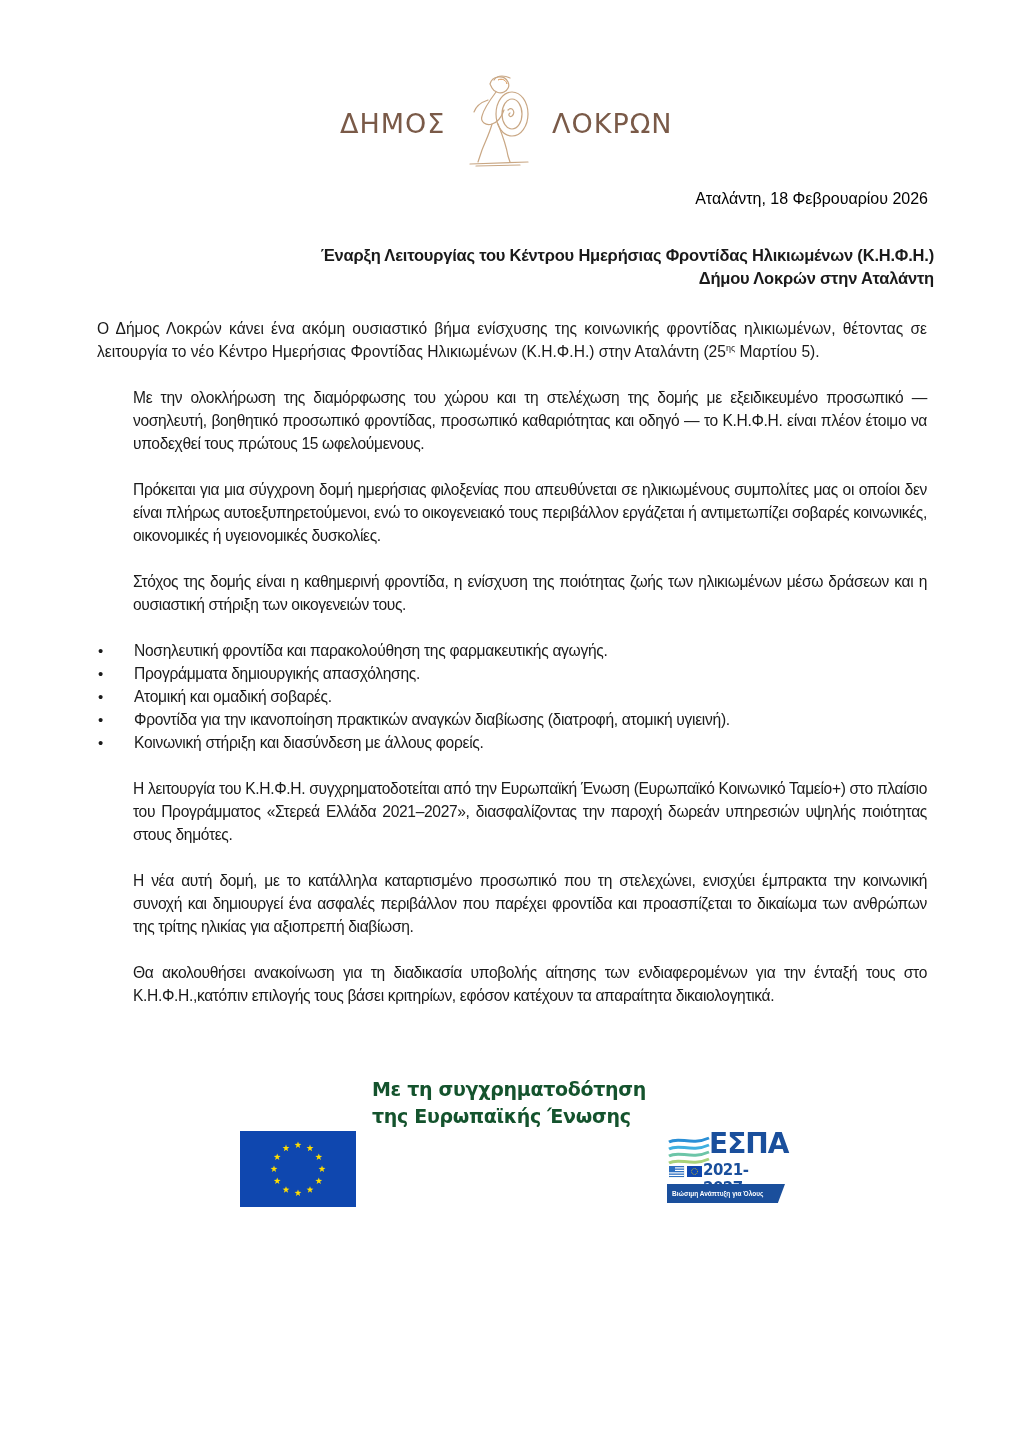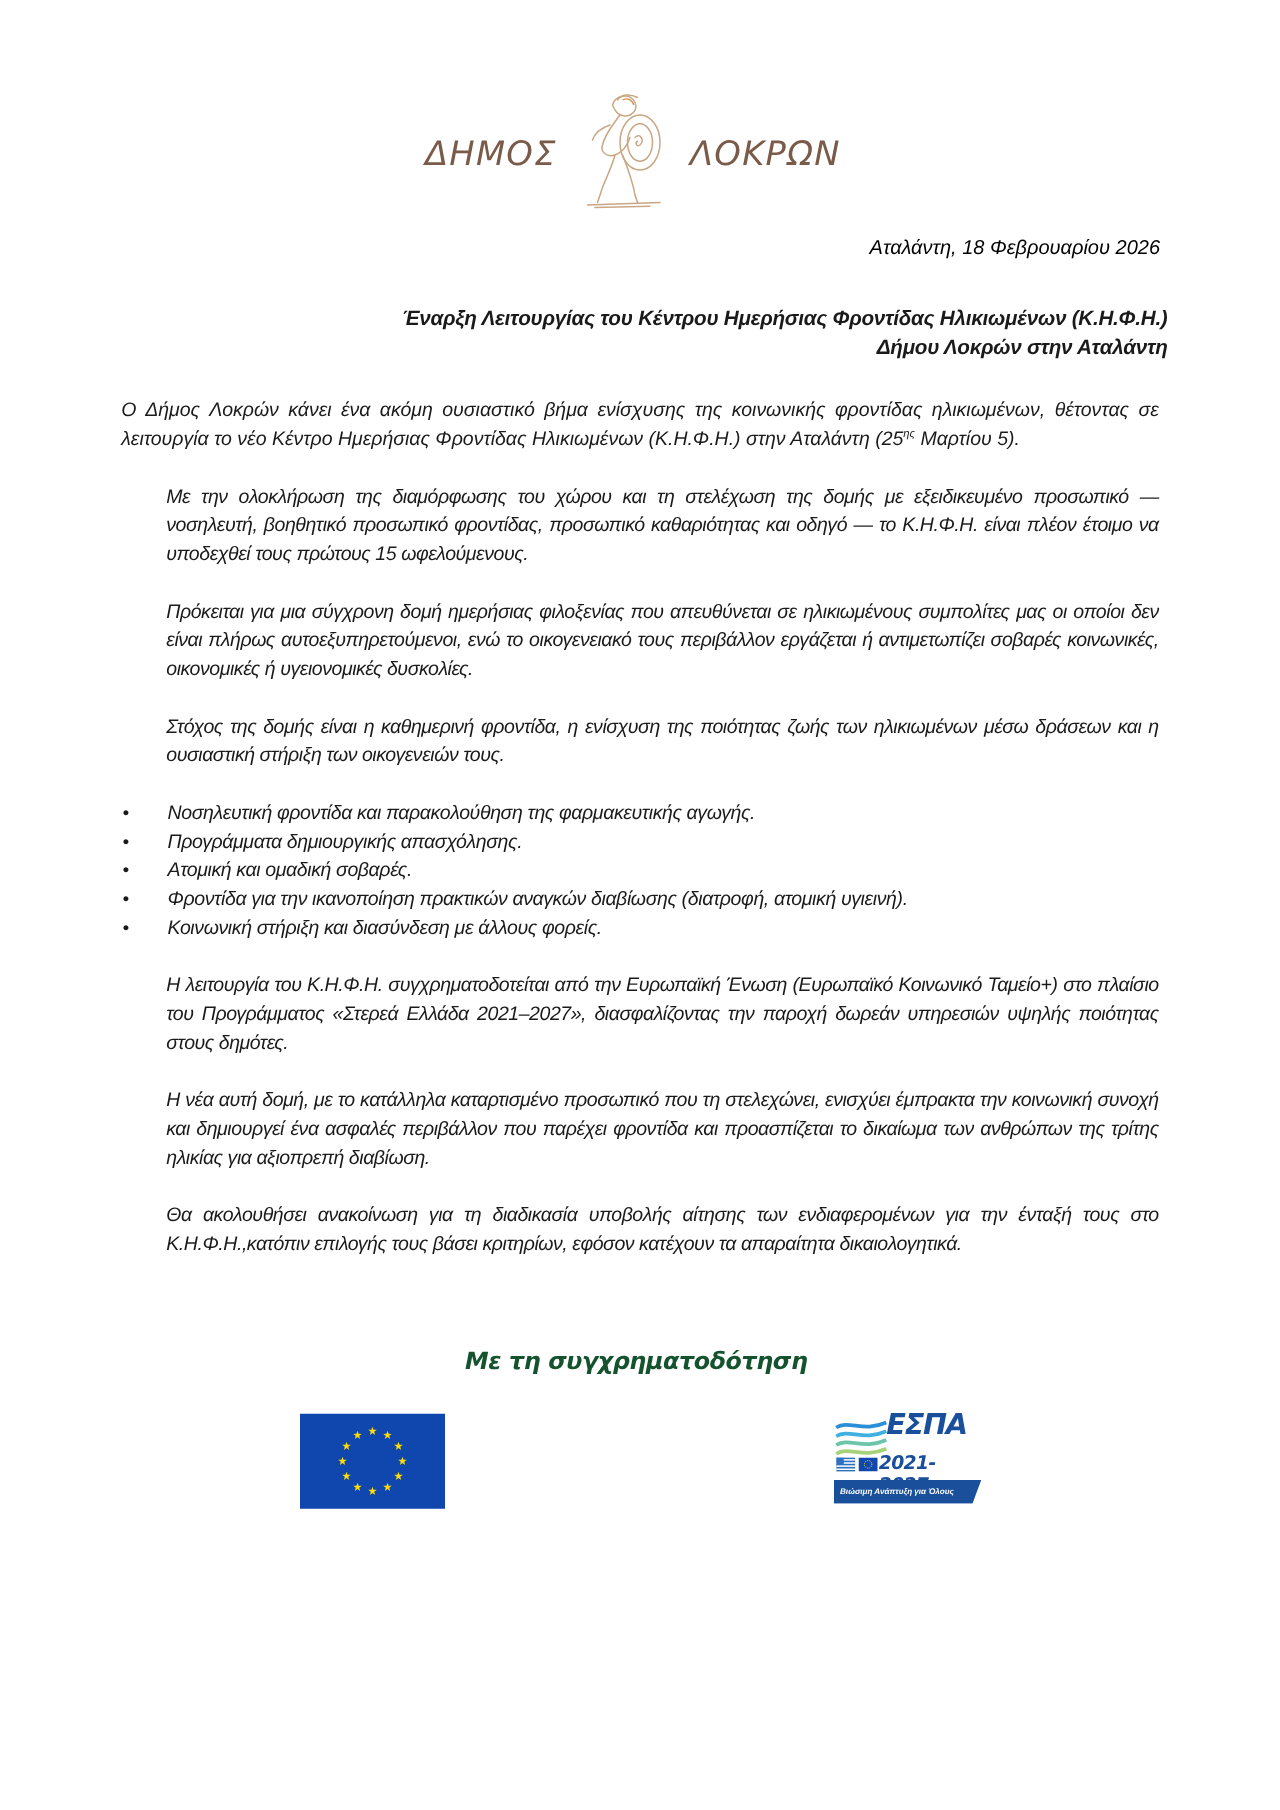--- a/index.html
+++ b/index.html
@@ -11,21 +11,21 @@
       width: 1024px;
       height: 1448px;
       position: relative;
       overflow: hidden;
       font-family: "Liberation Sans", "DejaVu Sans", sans-serif;
       color: #1a1a1a;
     }
     .page {
       position: absolute;
       left: 0; top: 0;
-      width: 1024px; height: 1448px; font-style: italic;
+      width: 1024px; height: 1448px;
     }
     
     .logo {
       position: absolute;
       left: 330px;
       top: 70px;
       width: 360px;
       height: 105px;
     }
     .logo-word {
@@ -131,21 +131,21 @@
       position: absolute;
       left: 665px;
       top: 1130px;
       width: 122px;
       height: 76px;
     }
     .espa-wordmark {
       position: absolute;
       left: 44px;
       top: -3px;
-      font-size: 23px;
+      font-size: 28px;
       font-weight: bold;
       color: #1a4f9c;
       font-family: "DejaVu Sans", sans-serif;
       letter-spacing: -1px;
     }
     .espa-years {
       position: absolute;
       left: 38px;
       top: 31px;
       font-size: 15px;
@@ -250,20 +250,21 @@
           <polygon points="46.00,55.18 46.85,57.61 49.42,57.67 47.38,59.23 48.12,61.70 46.00,60.23 43.88,61.70 44.62,59.23 42.58,57.67 45.15,57.61"></polygon>
           <polygon points="37.22,46.40 38.07,48.83 40.64,48.89 38.59,50.45 39.33,52.91 37.22,51.45 35.10,52.91 35.84,50.45 33.79,48.89 36.36,48.83"></polygon>
           <polygon points="34.00,34.40 34.85,36.83 37.42,36.89 35.38,38.45 36.12,40.91 34.00,39.45 31.88,40.91 32.62,38.45 30.58,36.89 33.15,36.83"></polygon>
           <polygon points="37.22,22.40 38.07,24.83 40.64,24.89 38.59,26.45 39.33,28.91 37.22,27.45 35.10,28.91 35.84,26.45 33.79,24.89 36.36,24.83"></polygon>
           <polygon points="46.00,13.62 46.85,16.04 49.42,16.10 47.38,17.66 48.12,20.13 46.00,18.67 43.88,20.13 44.62,17.66 42.58,16.10 45.15,16.04"></polygon>
         </g>
     </svg>
   </div>
   <div class="eu-text">
     <div>Με τη συγχρηματοδότηση</div>
+    <div>της Ευρωπαϊκής Ένωσης</div>
   </div>
 
   <div class="espa">
     <svg width="44" height="34" viewBox="0 0 44 34" style="position:absolute;left:2px;top:4px;">
       <path d="M2 8 C12 2, 24 12, 42 4" stroke="#2a8fd6" stroke-width="3" fill="none"></path>
       <path d="M2 15 C12 9, 24 19, 42 11" stroke="#3fb0e0" stroke-width="3" fill="none"></path>
       <path d="M2 22 C12 16, 24 26, 42 18" stroke="#6cc5a8" stroke-width="3" fill="none"></path>
       <path d="M2 29 C12 23, 24 33, 42 25" stroke="#a8d27a" stroke-width="3" fill="none"></path>
     </svg>
     <span class="espa-wordmark">ΕΣΠΑ</span>

